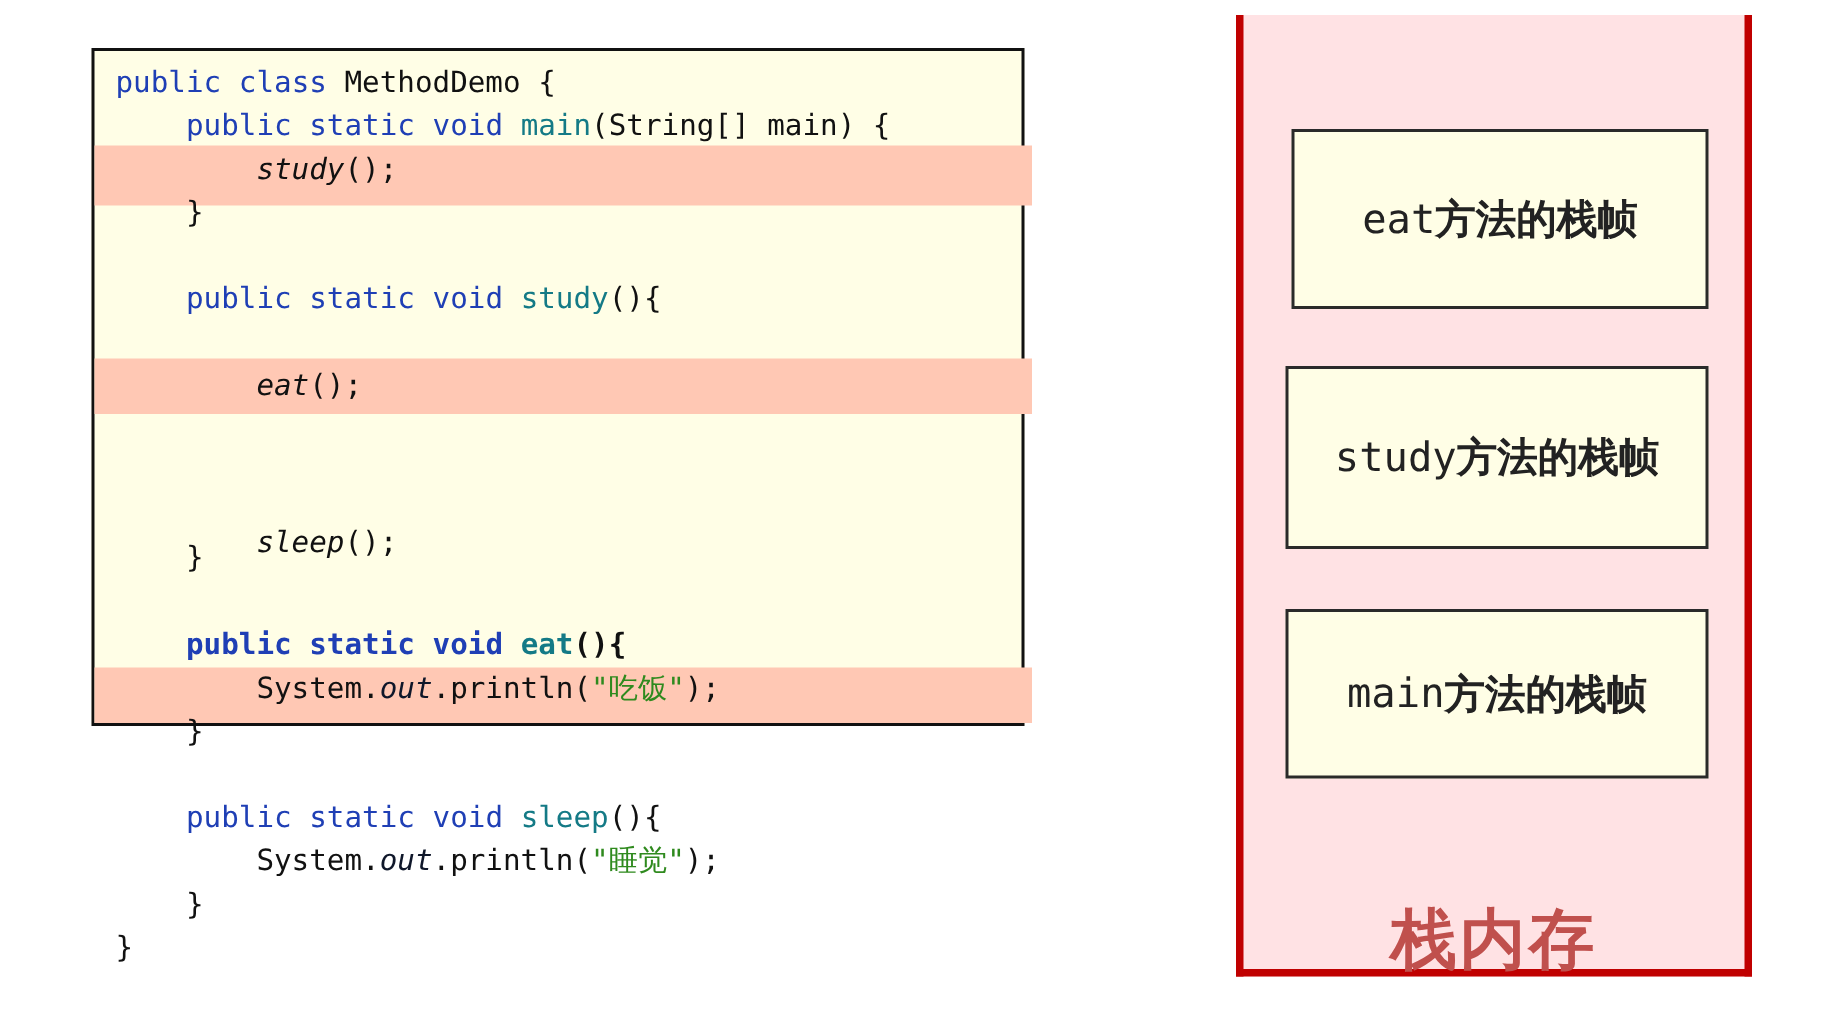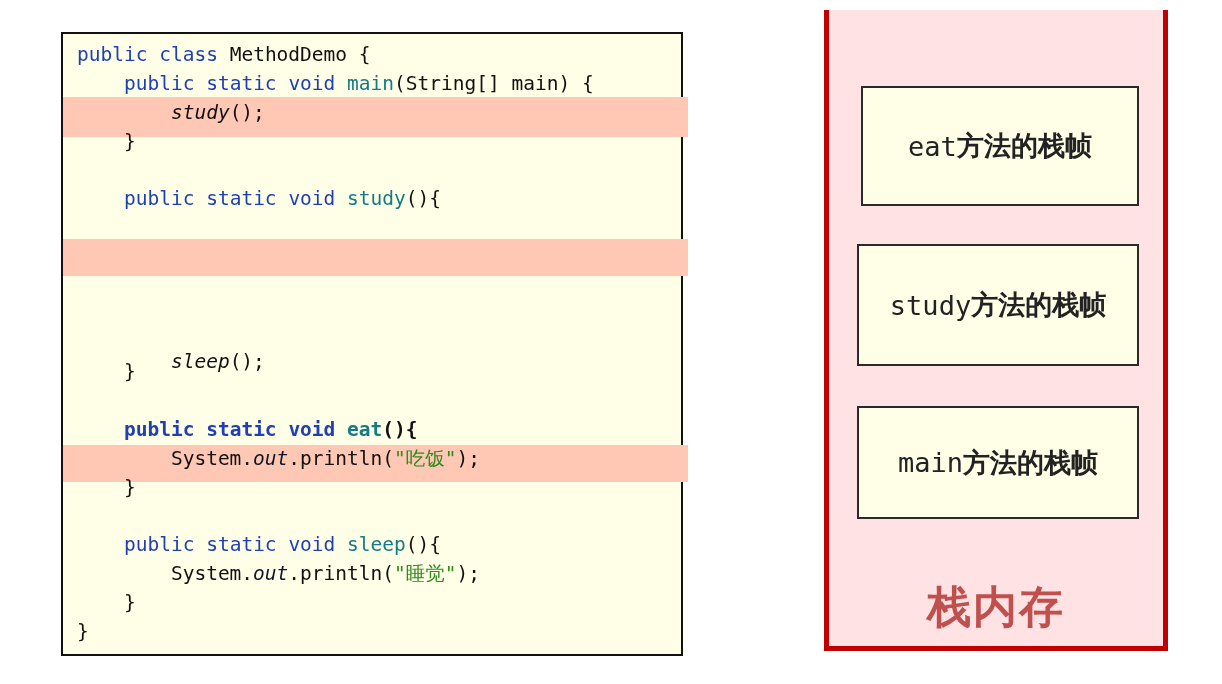--- a/index.html
+++ b/index.html
@@ -1,48 +1,49 @@
 <!DOCTYPE html>
 <html><head>
 <meta charset="utf-8">
 <style>
   html, body { margin:0; padding:0; background:#ffffff; }
   body { width:1222px; height:684px; position:relative; overflow:hidden; font-family:"DejaVu Sans", sans-serif; }
-  .code-panel { position:absolute; left:61px; top:32px; width:622px; height:624px; background:#fffee6; border:2px solid #111; box-sizing:border-box; }
+  .code-panel { position:absolute; left:61px; top:32px; width:622px; height:452px; background:#fffee6; border:2px solid #111; box-sizing:border-box; }
   .hl { position:absolute; left:0; width:625px; background:#ffc8b4; }
   .code-line { position:absolute; left:14px; font-family:"DejaVu Sans Mono", monospace; font-size:19.5px; color:#111; white-space:pre; line-height:24px; }
   .kw { color:#1f3fb5; }
   .fn { color:#147a86; }
   .it { font-style:italic; }
   .field { color:#0f172a; font-style:italic; }
   .str { color:#2f8a1e; }
   .stack { position:absolute; left:824px; top:10px; width:344px; height:641px; background:#ffe2e4; border-left:5px solid #c00000; border-right:5px solid #c00000; border-bottom:5px solid #c00000; box-sizing:border-box; }
   .frame { position:absolute; background:#fffee6; border:2px solid #2a2a2a; box-sizing:border-box; display:flex; align-items:center; justify-content:center; font-size:27px; color:#222; }
   .frame .m { font-family:"DejaVu Sans Mono", monospace; font-weight:normal; }
   .frame .c { font-weight:bold; }
-  .stack-label { position:absolute; left:0; right:0; top:568px; text-align:center; font-size:44px; color:#c0504d; font-weight:bold; letter-spacing:2px; }
+  .stack-label { position:absolute; left:0; right:0; top:587px; text-align:center; font-size:44px; color:#c0504d; font-weight:bold; letter-spacing:2px; }
 </style>
 </head>
 <body>
 
 <div class="code-panel">
   <div class="hl" style="top:63px;height:40px;"></div>
   <div class="hl" style="top:205px;height:37px;"></div>
   <div class="hl" style="top:411px;height:37px;"></div>
 
   <div class="code-line" style="top:9px;"><span class="kw">public</span> <span class="kw">class</span> <span>MethodDemo</span> <span>{</span></div>
 
   <div class="code-line" style="top:38px;">    <span class="kw">public</span> <span class="kw">static</span> <span class="kw">void</span> <span class="fn">main</span><span>(String[] main) {</span></div>
 
   <div class="code-line" style="top:67px;">        <span class="it">study</span><span>();</span></div>
 
   <div class="code-line" style="top:96px;">    <span>}</span></div>
 
   <div class="code-line" style="top:153px;">    <span class="kw">public</span> <span class="kw">static</span> <span class="kw">void</span> <span class="fn">study</span><span>(){</span></div>
 
+  <div class="code-line" style="top:211px;">        <span class="it">eat</span><span>();</span></div>
 
   <div class="code-line" style="top:268px;margin-top:48px;">        <span class="it">sleep</span><span>();</span></div>
 
   <div class="code-line" style="top:326px;">    <span>}</span></div>
 
   <div class="code-line" style="top:384px;font-weight:bold;">    <span class="kw">public</span> <span class="kw">static</span> <span class="kw">void</span> <span class="fn">eat</span><span>(){</span></div>
 
   <div class="code-line" style="top:413px;">        <span>System.</span><span class="field">out</span><span>.println(</span><span class="str">"吃饭"</span><span>);</span></div>
 
   <div class="code-line" style="top:442px;">    <span>}</span></div>

